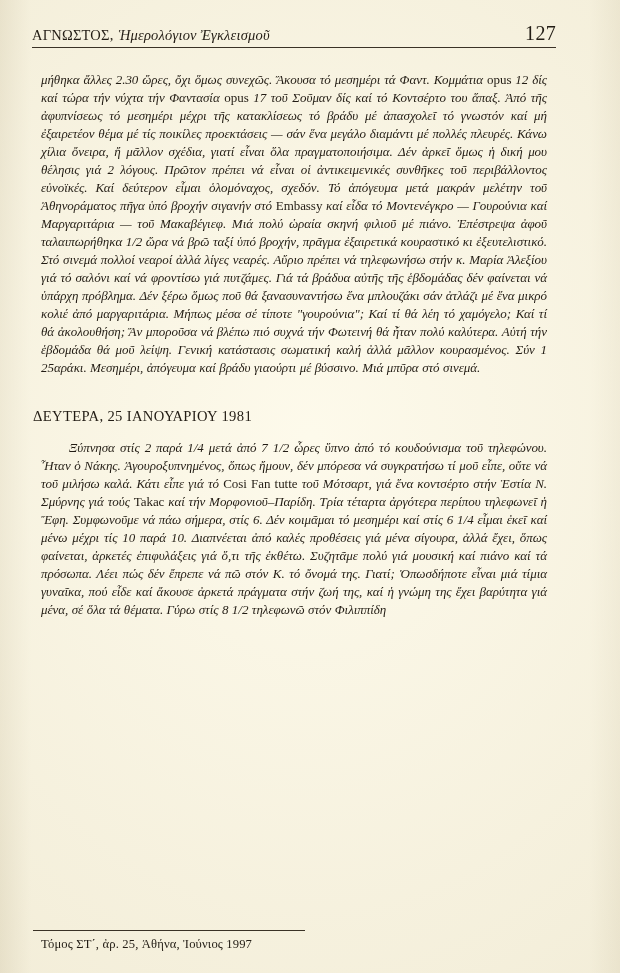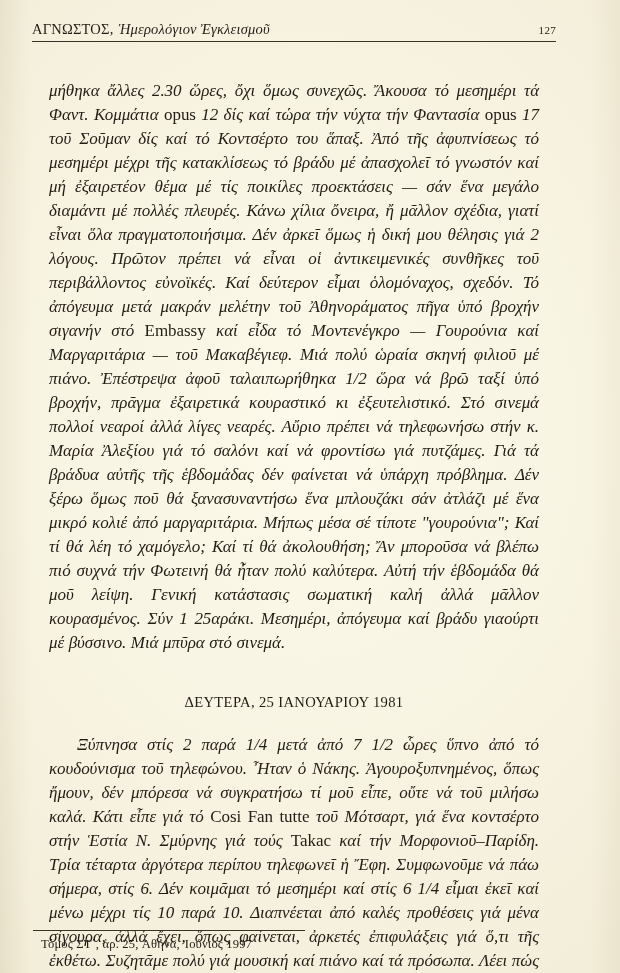--- a/index.html
+++ b/index.html
@@ -55,38 +55,38 @@
     white-space: nowrap;
   }
   .runhead-author {
     font-style: normal;
   }
   .runhead-title {
     font-style: italic;
     margin-left: 5px;
   }
   .folio {
-    font-size: 11px;
+    font-size: 20px;
     font-style: normal;
     letter-spacing: 0.3px;
   }
 
   
   .body-col {
     position: absolute;
     left: 33px;
     top: 63px;
     width: 522px;
   }
 
   p.para {
-    margin: 16px;
+    margin: 8px;
     font-style: italic;
-    font-size: 17px;
-    line-height: 24px;
+    font-size: 13px;
+    line-height: 18px;
     text-align: justify;
     text-align-last: left;
     letter-spacing: -0.05px;
     word-spacing: 0.3px;
     hyphens: manual;
   }
   p.para.indent {
     text-indent: 28px;
   }
 
@@ -96,21 +96,21 @@
   }
 
   .date-head {
     margin: 0;
     font-style: normal;
     font-size: 14.6px;
     line-height: 20.5px;
     letter-spacing: 0.35px;
     padding-top: 21px;
     padding-bottom: 4px;
-    text-align: center;
+    text-align: left;
   }
 
   
   .colophon {
     position: absolute;
     left: 33px;
     bottom: 20px;
     width: 300px;
   }
   .colophon-rule {

